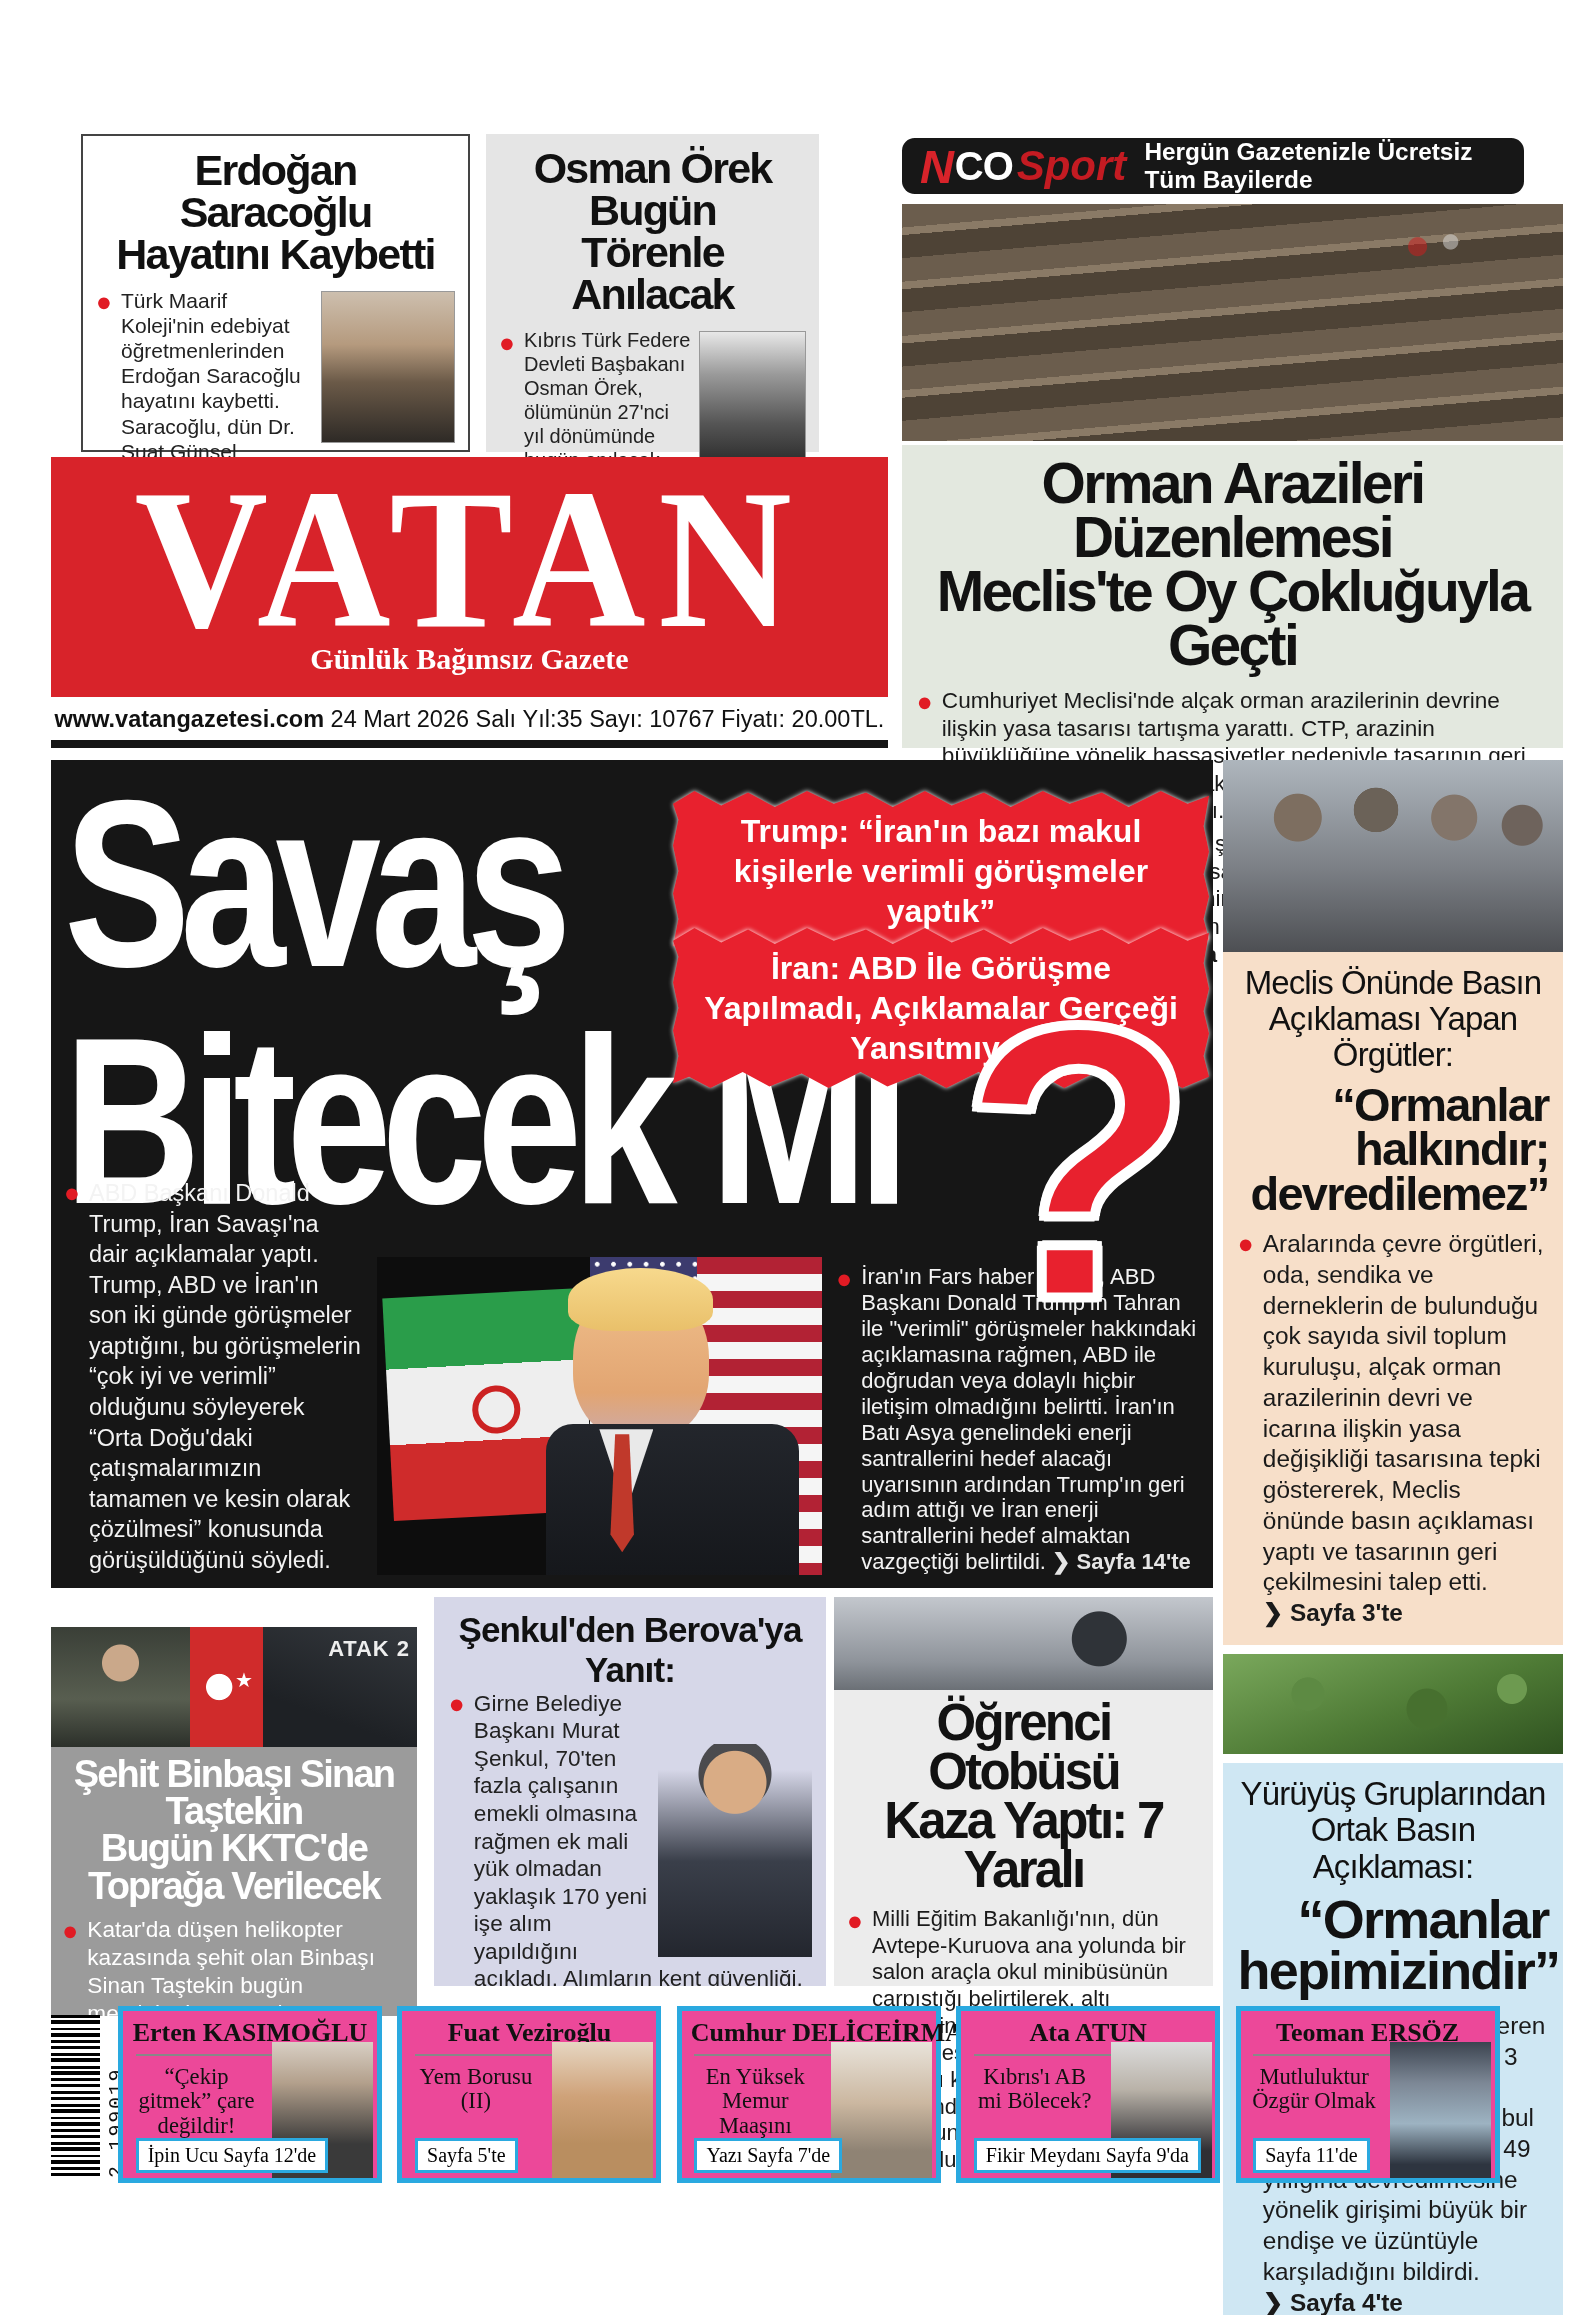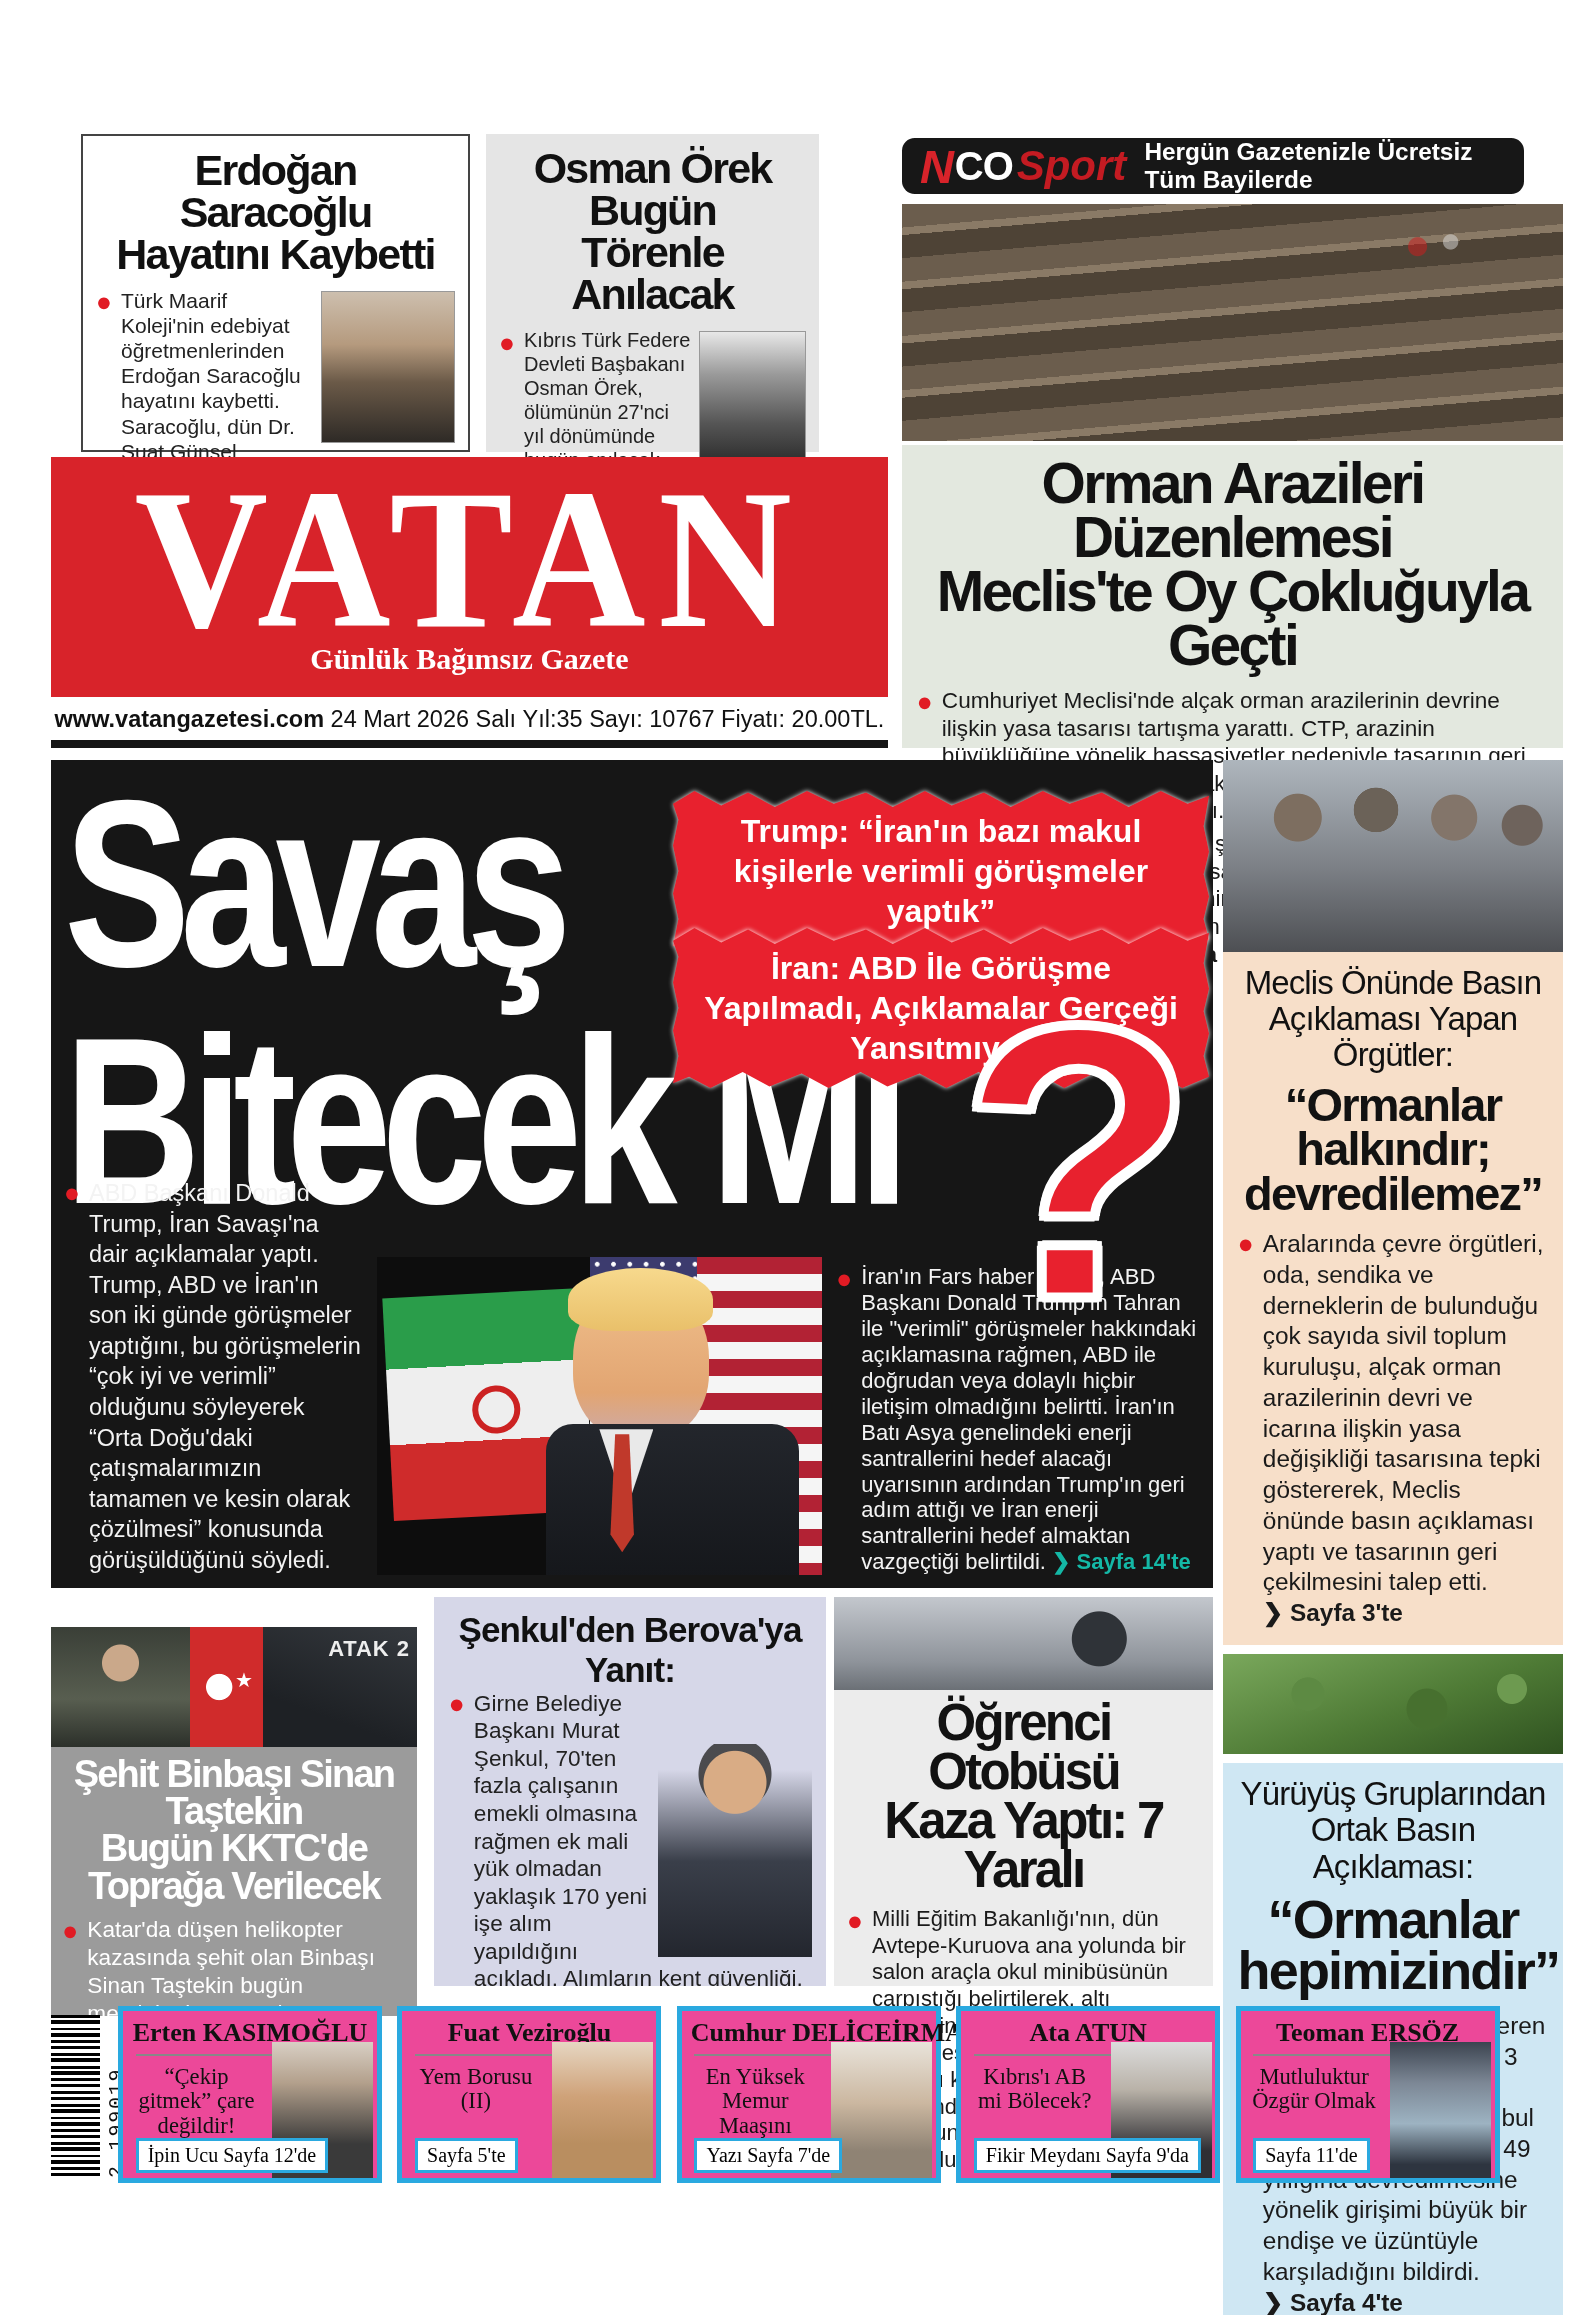--- a/index.html
+++ b/index.html
@@ -66,21 +66,21 @@
     -webkit-text-stroke:9px #fff;
     text-shadow:-5.4px 0 0 #fff,5.4px 0 0 #fff,0 -5.4px 0 #fff,0 5.4px 0 #fff,-4.5px -4.5px 0 #fff,4.5px 4.5px 0 #fff,-4.5px 4.5px 0 #fff,4.5px -4.5px 0 #fff; }
   .jagged { position:absolute; left:622px; width:536px; z-index:2; filter:drop-shadow(0 0 2.7px #fff); }
   .jag-in { background:#e8212e; color:#fff; font-weight:bold; text-align:center; font-size:32px; line-height:1.25; padding:20px 23.5px;
     clip-path:polygon(0% 8%,4% 0%,9% 9%,14% 1%,19% 10%,25% 0%,30% 8%,36% 1%,41% 10%,47% 0%,52% 9%,58% 1%,63% 10%,69% 0%,74% 8%,80% 1%,85% 10%,91% 0%,96% 8%,100% 3%,99% 22%,100% 38%,99% 52%,100% 66%,99% 80%,100% 93%,95% 100%,90% 91%,84% 99%,79% 90%,73% 100%,68% 91%,62% 99%,57% 90%,51% 100%,46% 91%,40% 99%,35% 90%,29% 100%,24% 91%,18% 99%,13% 90%,7% 100%,3% 93%,0% 97%,1% 80%,0% 64%,1% 50%,0% 34%,1% 18%); }
   .quote1 { top:31px; }
   .quote2 { top:168px; }
   .mb-cols { position:absolute; left:12.7px; right:11px; bottom:12.7px; display:flex; gap:14.5px; align-items:flex-end; }
   .mb-left { width:299px; color:#f3f3f3; font-size:23.5px; line-height:1.3; }
   .mb-right { width:366px; color:#f3f3f3; font-size:22px; line-height:1.18; }
-  .mb-left .pref, .mb-right .pref { color:#14b8a6; }
+  .mb-left .pref, .mb-right .pref { color:#e5e5e5; }
   .photo-trump { position:relative; flex:1 1 auto; height:318px; background:#0d0d0d; overflow:hidden; }
   .flag-iran { position:absolute; left:11px; top:36px; width:45%; height:70%; transform:rotate(-3deg);
     background:linear-gradient(180deg,#2a9d4a 0 32%,#eee 32% 66%,#cf2b2b 66% 100%); }
   .flag-iran:after { content:""; position:absolute; left:42%; top:42%; width:36px; height:36px; border-radius:50%; border:6.3px solid #c22; }
   .flag-usa { position:absolute; right:0; top:0; width:52%; height:100%;
     background:repeating-linear-gradient(180deg,#b22234 0 17px,#f5f5f5 17px 34px); }
   .flag-usa:after { content:""; position:absolute; left:0; top:0; width:46%; height:42%; background:
     radial-gradient(circle at 7.2px 7.2px,#fff 2px,transparent 2.7px) 0 0/16.3px 14.5px,#3c3b6e; }
   .trump-head { position:absolute; left:44%; top:25px; width:136px; height:158px; border-radius:48% 48% 42% 42%; background:linear-gradient(180deg,#f0c08c 0%,#e2a572 70%,#caa); z-index:2; }
   .trump-hair { position:absolute; left:43%; top:11px; width:145px; height:63px; border-radius:50% 50% 30% 30%; background:linear-gradient(180deg,#f7d98d,#e9c06a); z-index:3; }
@@ -94,21 +94,21 @@
     background:
       radial-gradient(circle at 22% 30%, #7d6e60 0 23.5px, transparent 24.4px),
       radial-gradient(circle at 45% 26%, #6b6258 0 22px, transparent 22.6px),
       radial-gradient(circle at 68% 30%, #83756a 0 22.6px, transparent 23.5px),
       radial-gradient(circle at 88% 34%, #6e635c 0 20px, transparent 21px),
       linear-gradient(180deg,#aeb6bd 0%, #7d8187 55%, #4d4f53 100%); }
   .side-box { padding:12.7px 14.5px 16.3px; }
   .sb-peach { background:#f7dfc9; }
   .sb-blue { background:#cfe7f3; margin-top:9px; }
   .side-kicker { text-align:center; font-size:33px; line-height:1.1; letter-spacing:-0.9px; color:#111; font-weight:normal; }
-  .side-head { text-align:center; font-weight:bold; color:#121212; letter-spacing:-1.8px; }
+  .side-head { text-align:right; font-weight:bold; color:#121212; letter-spacing:-1.8px; }
   .sb-peach .side-head { font-size:47px; line-height:.95; margin:9px 0 12.7px; }
   .sb-blue .side-head { font-size:54px; line-height:.95; margin:9px 0 14.5px; }
   .side-body { font-size:24.4px; line-height:1.26; color:#1a1a1a; }
   .photo-forest { width:100%; height:100px; margin-top:9px;
     background:
       radial-gradient(circle at 25% 40%, #5d8a43 0 16.3px, transparent 17px),
       radial-gradient(circle at 60% 55%, #47702f 0 20px, transparent 21px),
       radial-gradient(circle at 85% 35%, #6d9a50 0 14.5px, transparent 15.4px),
       linear-gradient(160deg,#7aa85c 0%, #4e7a35 55%, #2f5220 100%); }
 

